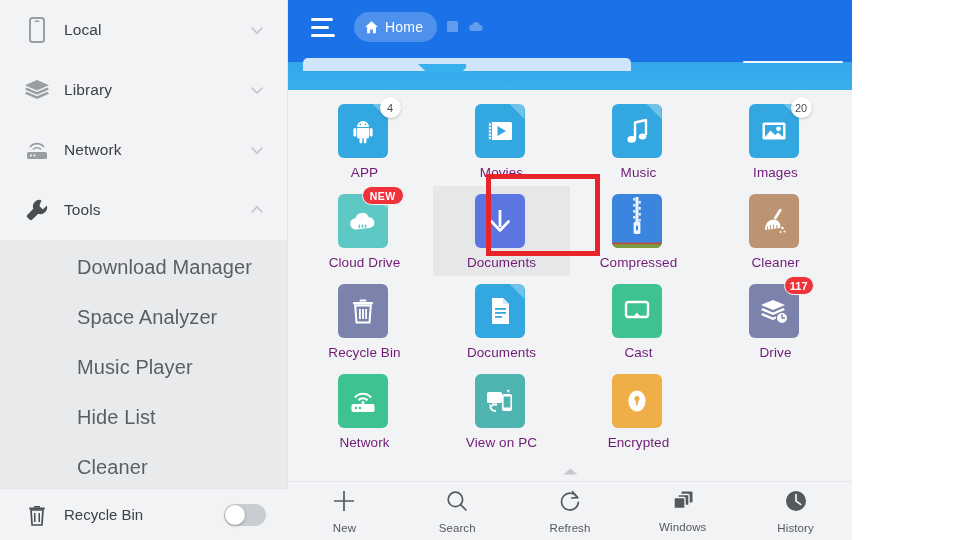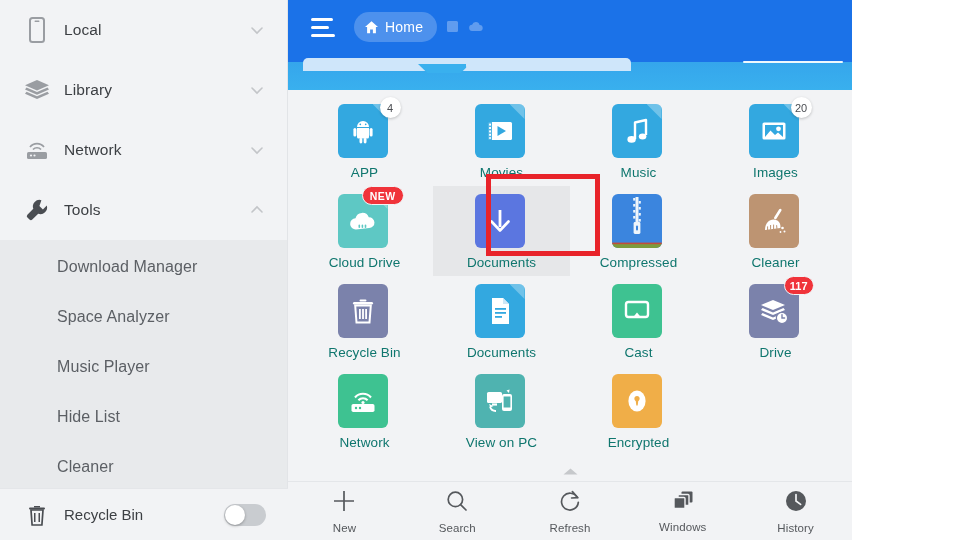--- a/index.html
+++ b/index.html
@@ -27,21 +27,21 @@
   }
   .side-group .g-label {
     font-size:15.5px; color:#3c3f43; letter-spacing:.1px; flex:1;
   }
   .chev { width:16px; height:16px; flex:0 0 16px; opacity:.45; }
   .chev svg { display:block; }
 
   .submenu { background:#e8eaec; padding:2px 0 4px; }
   .sub-item {
     height:50px; display:flex; align-items:center;
-    padding-left:57px; font-size:16px; color:#5b5f64;
+    padding-left:77px; font-size:20px; color:#5b5f64;
     cursor:pointer; letter-spacing:.1px;
   }
   .side-bottom {
     position:absolute; left:0; bottom:0; width:288px; height:52px;
     background:#f2f3f5; display:flex; align-items:center; padding:0 22px;
     border-top:1px solid #e4e6e9;
   }
   .side-bottom .g-ico { width:30px; height:30px; flex:0 0 30px; margin-right:12px;
      display:flex; align-items:center; justify-content:center; }
   .side-bottom .g-label { font-size:15px; color:#3c3f43; flex:1; }
@@ -111,21 +111,21 @@
     display:flex; flex-direction:column; align-items:center; justify-content:flex-start;
     padding-top:8px; position:relative; cursor:pointer;
   }
   .cell.selected { background:#e6e7e9; }
   .cell .tile-wrap { position:relative; width:54px; height:54px; }
   .cell .tile {
     width:50px; height:54px; border-radius:6px; position:relative; overflow:hidden;
     display:flex; align-items:center; justify-content:center;
   }
   .cell .label {
-    margin-top:7px; font-size:13.5px; color:#0f766e; letter-spacing:.1px;
+    margin-top:7px; font-size:13.5px; color:#701a75; letter-spacing:.1px;
     white-space:nowrap;
   }
   .badge-num {
     position:absolute; right:-9px; top:-7px; min-width:21px; height:21px;
     border-radius:50%; background:#ffffff; color:#4a4d52; font-size:11px;
     display:flex; align-items:center; justify-content:center;
     box-shadow:0 1px 3px rgba(0,0,0,.22); padding:0 4px;
   }
   .badge-red {
     position:absolute; right:-11px; top:-8px; min-width:26px; height:19px;

